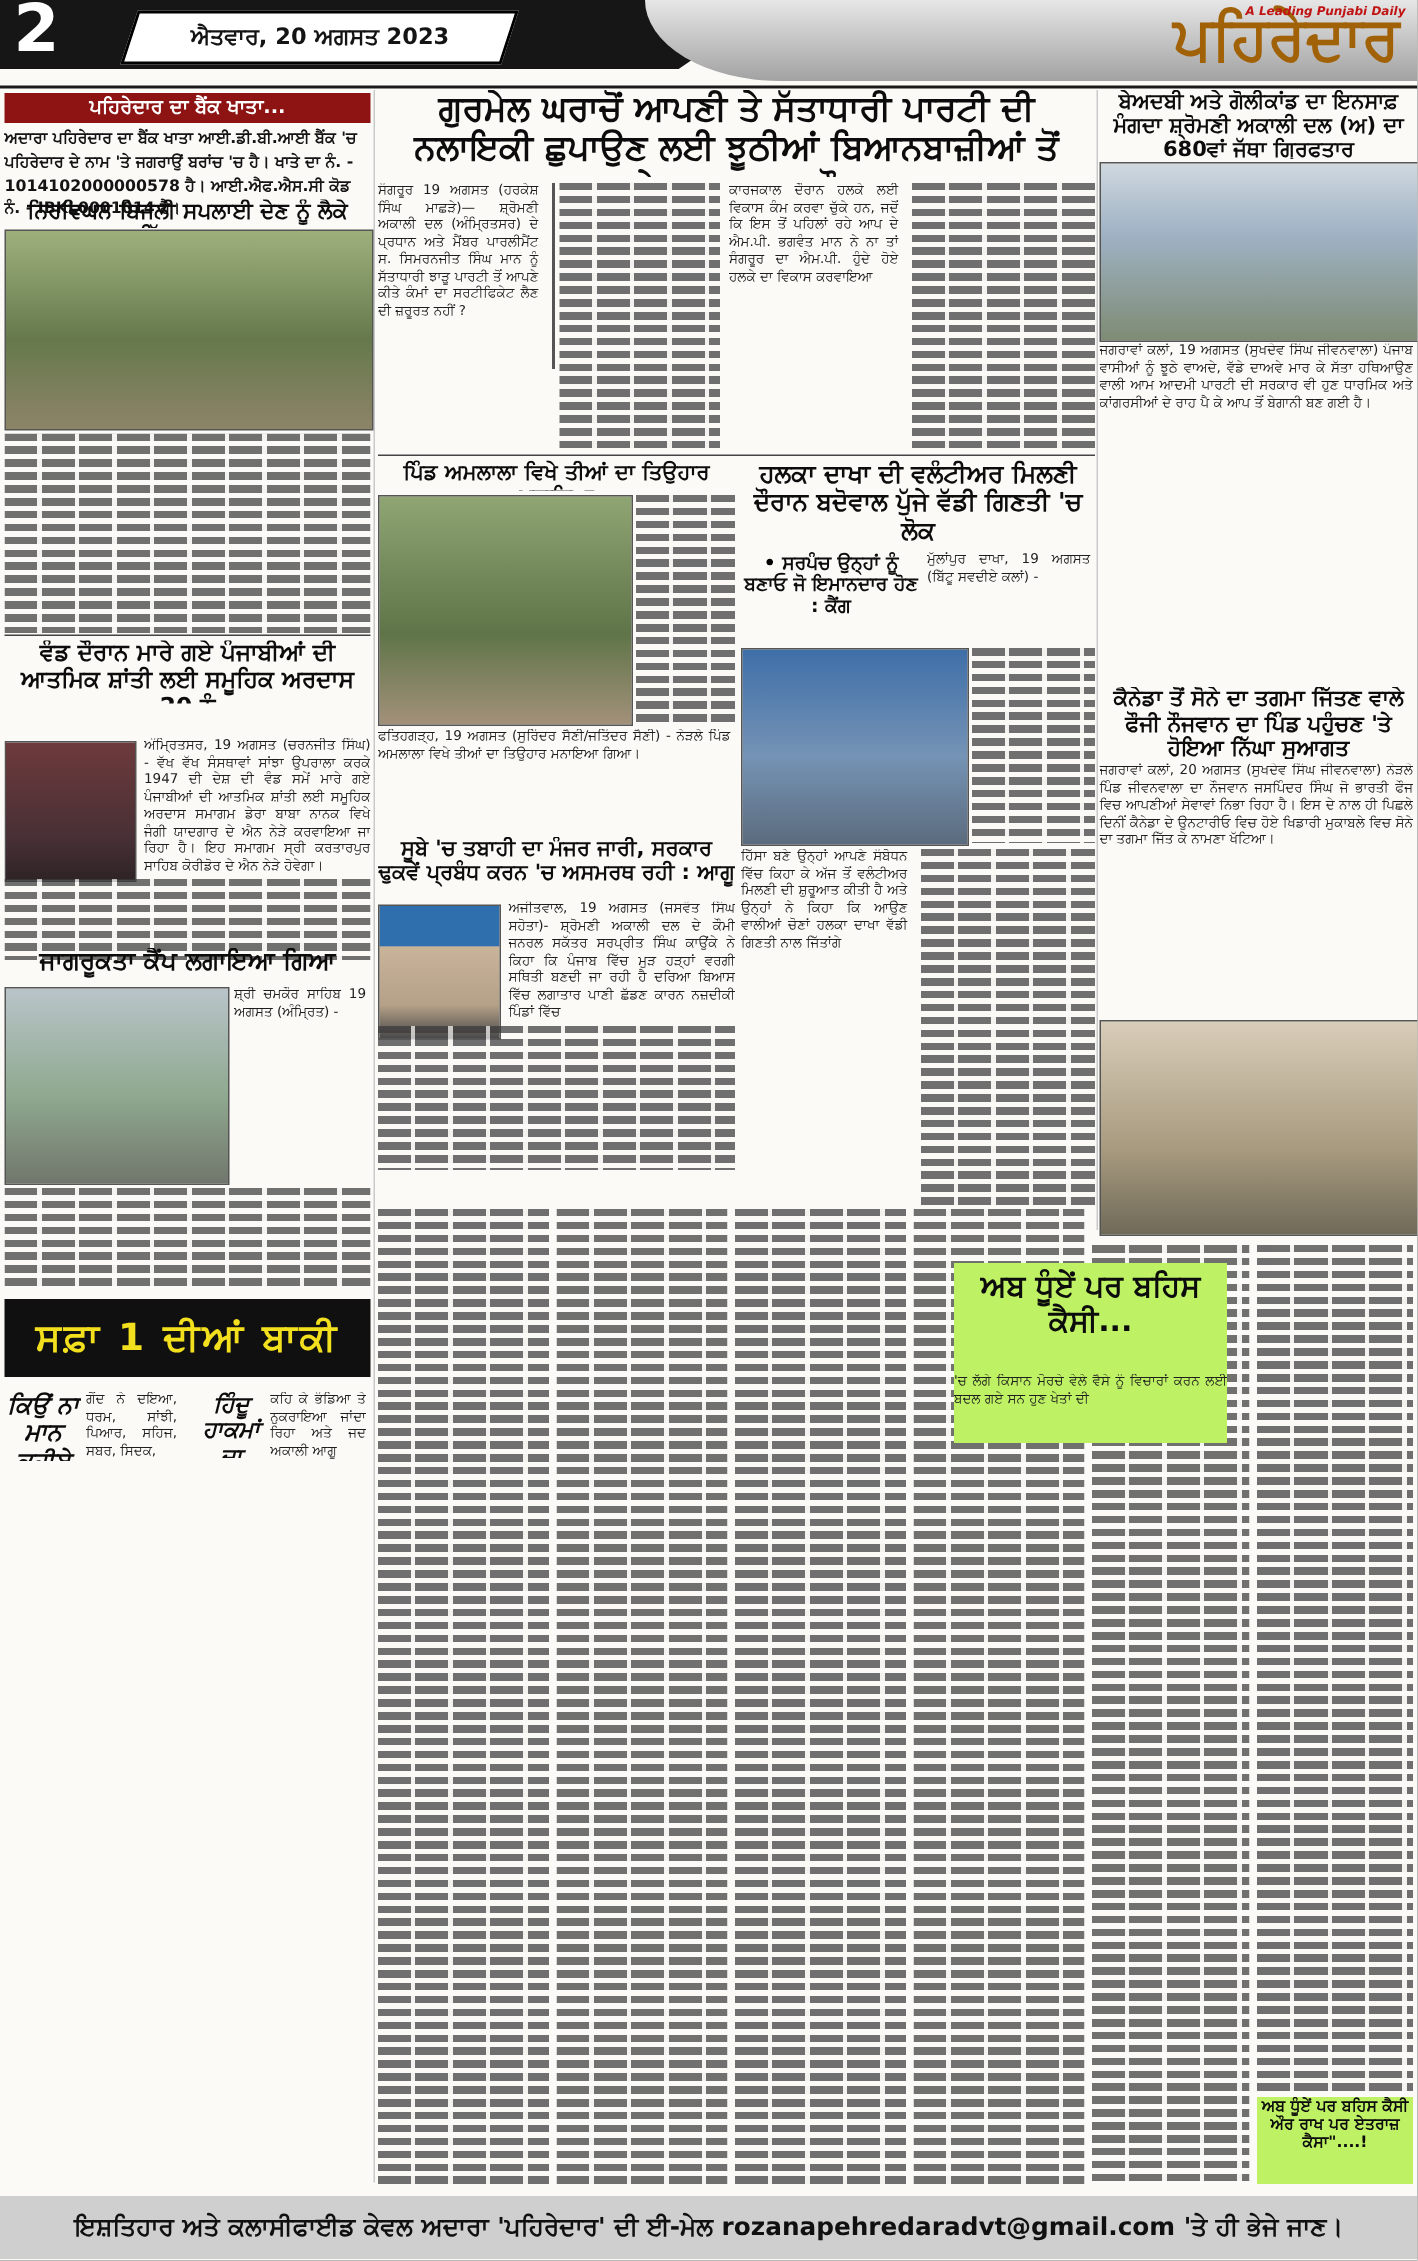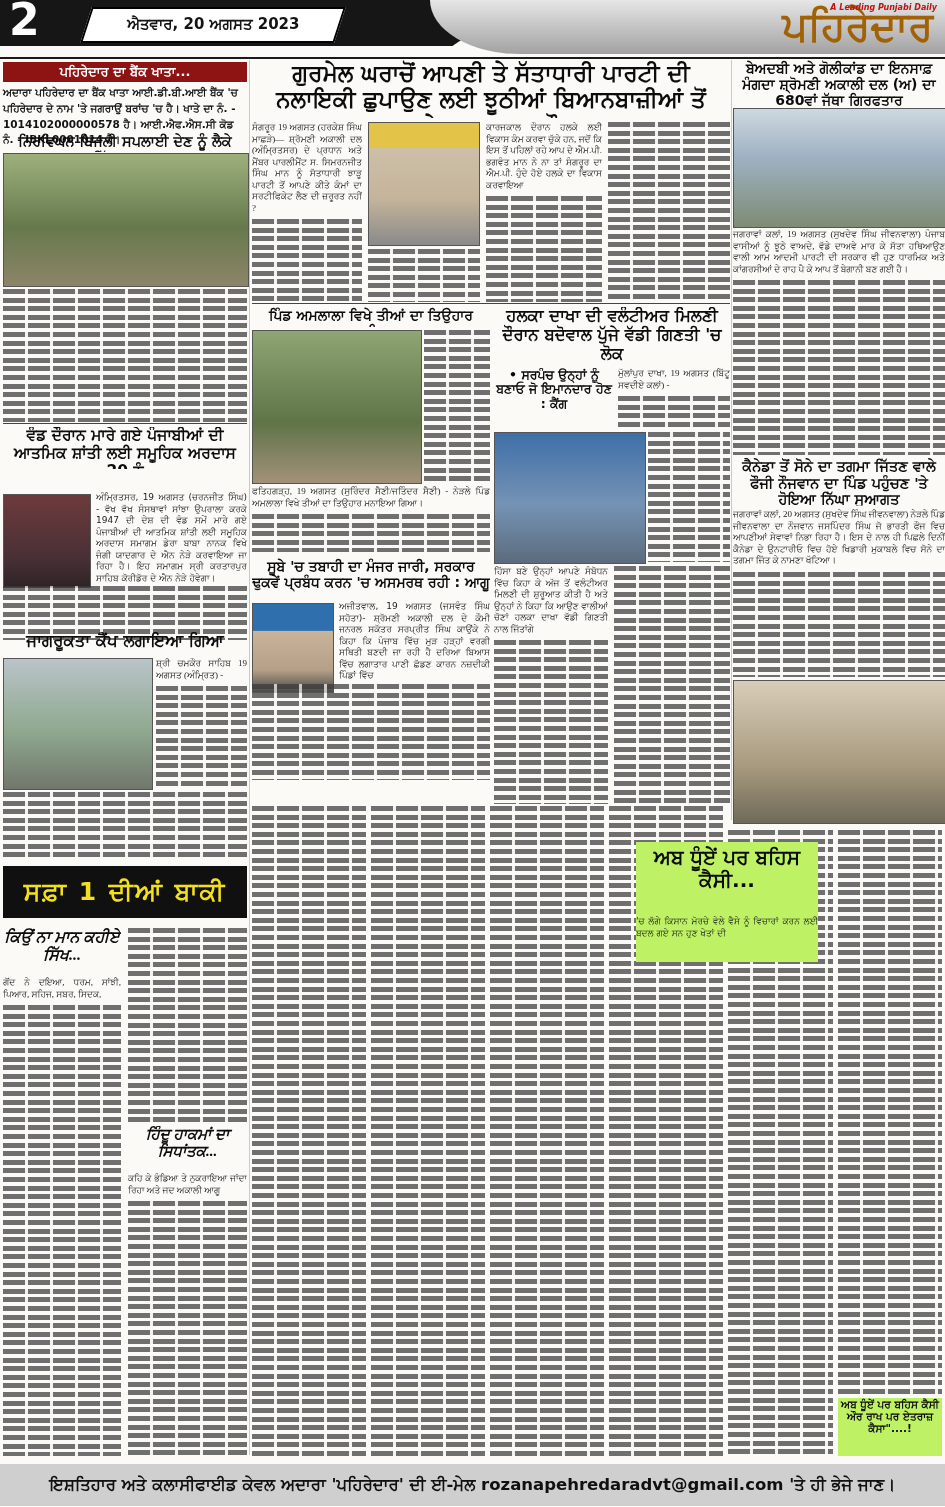--- a/index.html
+++ b/index.html
@@ -15,21 +15,21 @@
   .datepill span{display:block;transform:skewX(18deg);text-align:center;line-height:30px;
             font-weight:bold;font-size:15px;}
   .mast{left:430px;top:0;width:515px;height:54px;background:linear-gradient(180deg,#e6e6e6,#a2a2a2);
         border-bottom-left-radius:90px 54px;}
   .mastword{right:12px;top:4px;font-size:40px;font-weight:bold;color:#a16207;z-index:2;line-height:1.1;}
   .tagline{right:8px;top:3px;font-size:8px;font-weight:bold;font-style:italic;color:#c01414;z-index:3;}
   .hdr-rule{left:0;top:57px;width:945px;border-top:2px solid #1a1a1a;}
   
   .h{font-weight:bold;text-align:center;line-height:1.15;color:#0c0c0c;overflow:hidden;}
   .excerpt{font-size:9px;line-height:1.28;text-align:justify;color:#1d1d1d;margin:0 0 2px;overflow:hidden;}
-  .col{display:flex;flex-direction:column;gap:3px;overflow:hidden;font-family:Liberation Serif, serif;}
+  .col{display:flex;flex-direction:row;gap:3px;overflow:hidden;}
   .fill{flex:1;min-height:8px;opacity:.72;background:
      repeating-linear-gradient(90deg,rgba(255,255,255,0) 0 22px,rgba(251,250,247,.95) 22px 25px),
      repeating-linear-gradient(180deg,#3b3b3b 0 5px,rgba(0,0,0,0) 5px 8.6px);}
   .fillfix{opacity:.72;background:
      repeating-linear-gradient(90deg,rgba(255,255,255,0) 0 22px,rgba(251,250,247,.95) 22px 25px),
      repeating-linear-gradient(180deg,#3b3b3b 0 5px,rgba(0,0,0,0) 5px 8.6px);}
   .ph{border:1px solid #555;}
   .ph-protest{background:linear-gradient(180deg,#9db07c,#66794c 55%,#8d8468);}
   .ph-leader{background:linear-gradient(180deg,#e3c449 20%,#cdbfa8 21%,#c4b49a 62%,#8a8a8a);}
   .ph-teeyan{background:linear-gradient(180deg,#8fa573,#5f7448 60%,#a3917a);}

